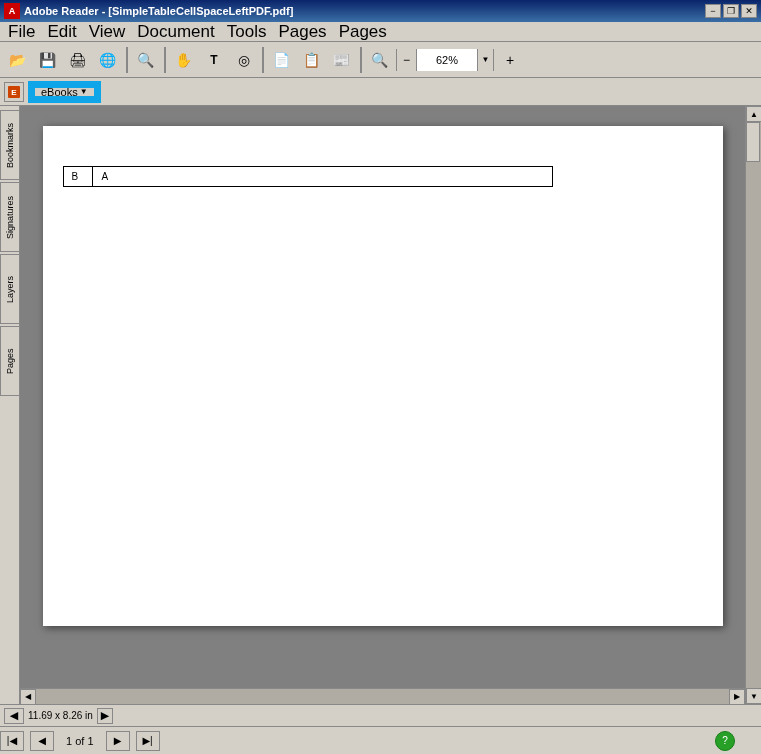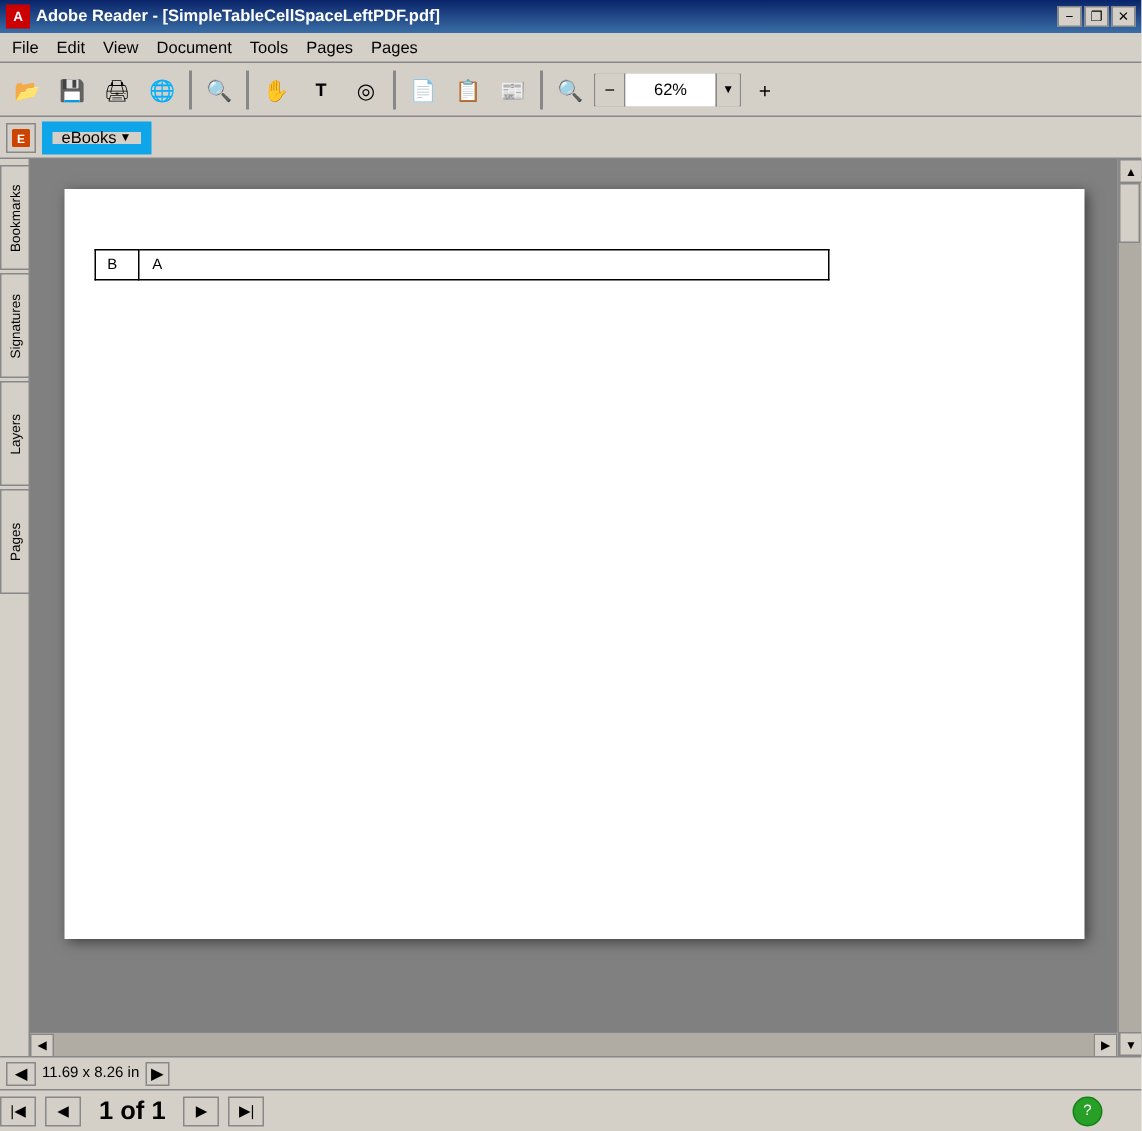--- a/index.html
+++ b/index.html
@@ -56,21 +56,21 @@
     .menu-bar {
       background: #d4d0c8;
       height: 20px;
       display: flex;
       align-items: center;
       padding: 0 2px;
       border-bottom: 1px solid #888;
     }
     .menu-item {
       padding: 2px 6px;
-      font-size: 11px;
+      font-size: 17px;
       cursor: pointer;
     }
 
     
     .toolbar {
       background: #d4d0c8;
       height: 36px;
       display: flex;
       align-items: center;
       padding: 2px 4px;
@@ -310,23 +310,22 @@
       height: 20px;
       background: #d4d0c8;
       border: 1px solid #888;
       display: flex;
       align-items: center;
       justify-content: center;
       cursor: pointer;
       font-size: 10px;
     }
     .page-info {
-      font-size: 17px;
+      font-size: 11px;
       padding: 0 6px;
-      font-weight: bold;
     }
     .nav-btn.round {
       border-radius: 50%;
       width: 20px;
       height: 20px;
       background: #28a028;
       color: white;
       border: 1px solid #148014;
     }
 

